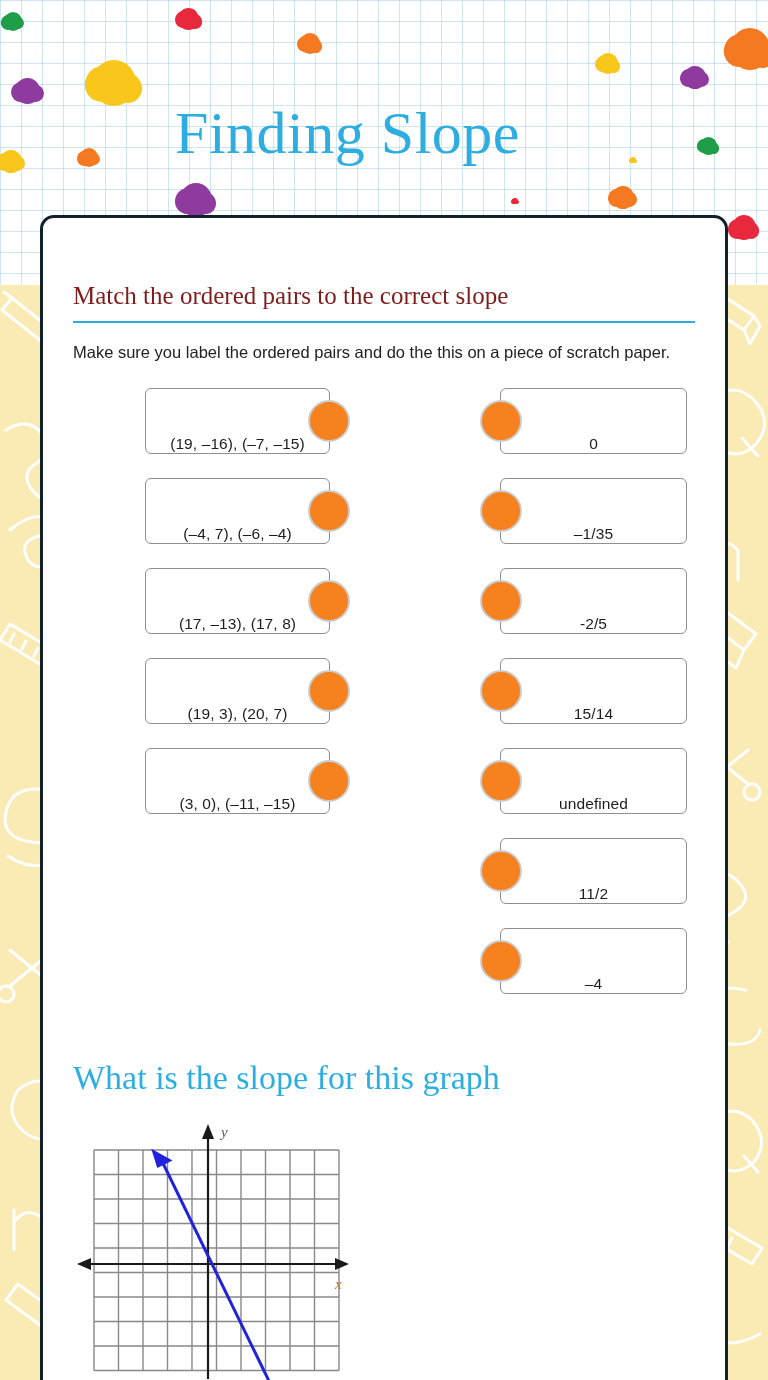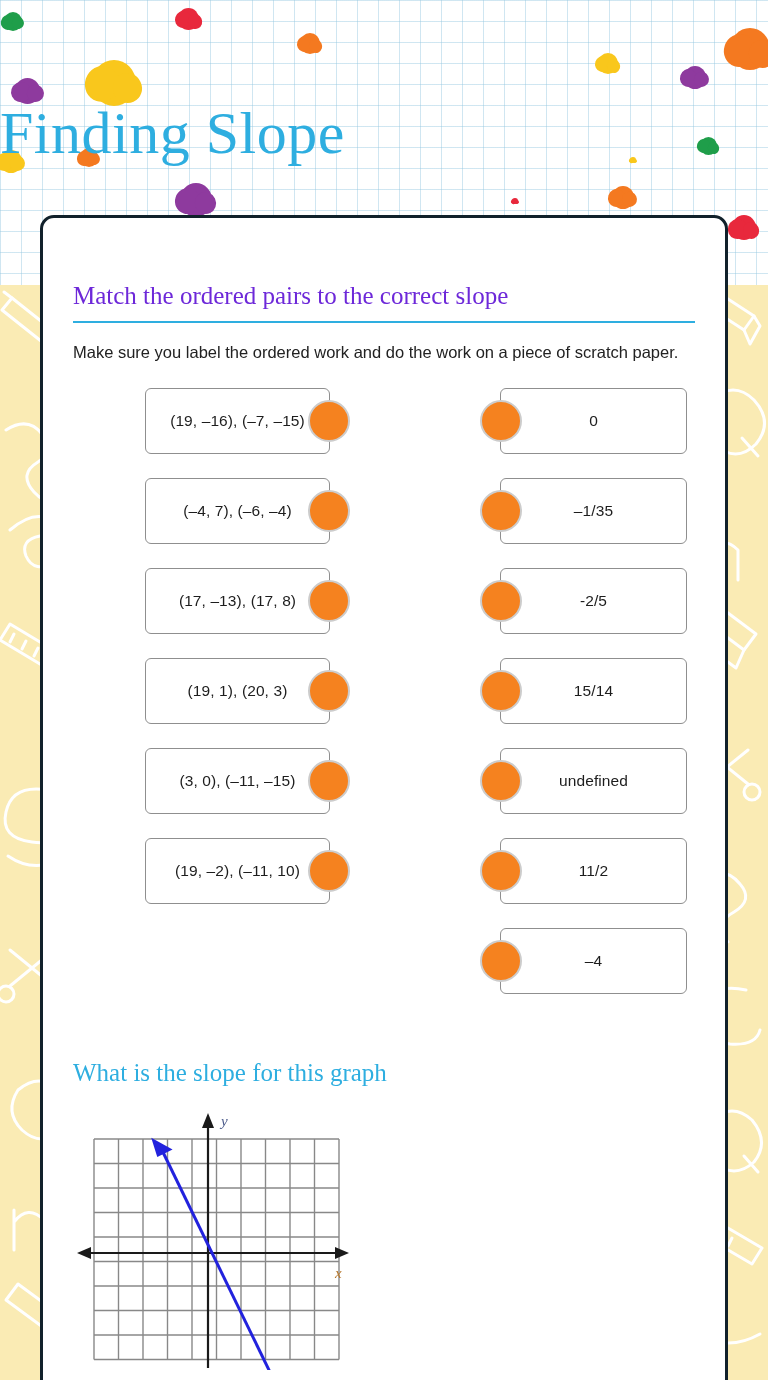--- a/index.html
+++ b/index.html
@@ -73,20 +73,21 @@
     width: 66%; height: 66%;
     right: -13%; bottom: 6%;
     transform: rotate(-25deg);
   }
 
   #page-title {
     position: absolute;
     top: 103px;
     left: 0;
     width: 695px;
+    text-align: center;
     font-family: "Liberation Serif", serif;
     font-size: 60px;
     font-weight: 400;
     color: #2EAEE0;
     letter-spacing: 0.5px;
     z-index: 5;
     line-height: 1;
   }
 
   
@@ -102,21 +103,21 @@
     z-index: 3;
     overflow: hidden;
   }
 
   .card-inner { padding: 63px 30px 0 30px; }
 
   .section-heading {
     font-family: "Liberation Serif", serif;
     font-size: 25px;
     font-weight: 400;
-    color: #6d28d9;
+    color: #7f1d1d;
     padding-bottom: 10px;
     border-bottom: 2px solid #2EAEE0;
     line-height: 1.2;
   }
 
   .instructions {
     margin-top: 17px;
     font-size: 16.5px;
     color: #222222;
     line-height: 1.48;
@@ -135,21 +136,21 @@
     display: flex;
     flex-direction: column;
     gap: 24px;
   }
 
   .match-item {
     position: relative;
     width: 185px;
     height: 66px;
     display: flex;
-    align-items: center;
+    align-items: flex-end;
     justify-content: center;
     border: 1px solid #8f8f8f;
     border-radius: 6px;
     background: #ffffff;
   }
   .match-col.right .match-item { width: 187px; }
 
   .match-label {
     font-size: 15.5px;
     color: #1d1d1d;
@@ -167,21 +168,21 @@
     top: 50%;
     transform: translateY(-50%);
   }
   .match-col.left  .dot { right: -21px; }
   .match-col.right .dot { left: -21px; }
 
   
   .graph-heading {
     margin-top: 64px;
     font-family: "Liberation Serif", serif;
-    font-size: 25px;
+    font-size: 34px;
     font-weight: 400;
     color: #2EAEE0;
     line-height: 1.2;
   }
 
   .graph-holder {
     margin-top: 22px;
     margin-left: 0px;
   }
 </style>
@@ -285,46 +286,42 @@
       <div class="splat" style="left: 512px; top: 198px; width: 6px; height: 6.3px; background: rgb(232, 40, 60);"></div>
     </div>
   <h1 id="page-title">Finding Slope</h1>
 </div>
 
 <div id="card">
   <div class="card-inner">
 
     <h2 class="section-heading">Match the ordered pairs to the correct slope</h2>
 
-    <p class="instructions">Make sure you label the ordered work and do the work on a piece of scratch paper.</p>
+    <p class="instructions">Make sure you label the ordered pairs and do the this on a piece of scratch paper.</p>
 
     <div class="match-wrap">
       <div class="match-col left" id="match-col-left">
           <div class="match-item">
             <span class="match-label">(19, –16), (–7, –15)</span>
             <span class="dot" style="background: rgb(245, 130, 31);"></span>
           </div>
           <div class="match-item">
             <span class="match-label">(–4, 7), (–6, –4)</span>
             <span class="dot" style="background: rgb(245, 130, 31);"></span>
           </div>
           <div class="match-item">
             <span class="match-label">(17, –13), (17, 8)</span>
             <span class="dot" style="background: rgb(245, 130, 31);"></span>
           </div>
           <div class="match-item">
-            <span class="match-label">(19, 1), (20, 3)</span>
+            <span class="match-label">(19, 3), (20, 7)</span>
             <span class="dot" style="background: rgb(245, 130, 31);"></span>
           </div>
           <div class="match-item">
             <span class="match-label">(3, 0), (–11, –15)</span>
-            <span class="dot" style="background: rgb(245, 130, 31);"></span>
-          </div>
-          <div class="match-item">
-            <span class="match-label">(19, –2), (–11, 10)</span>
             <span class="dot" style="background: rgb(245, 130, 31);"></span>
           </div>
         </div>
       <div class="match-col right" id="match-col-right">
           <div class="match-item">
             <span class="match-label">0</span>
             <span class="dot" style="background: rgb(245, 130, 31);"></span>
           </div>
           <div class="match-item">
             <span class="match-label">–1/35</span>

